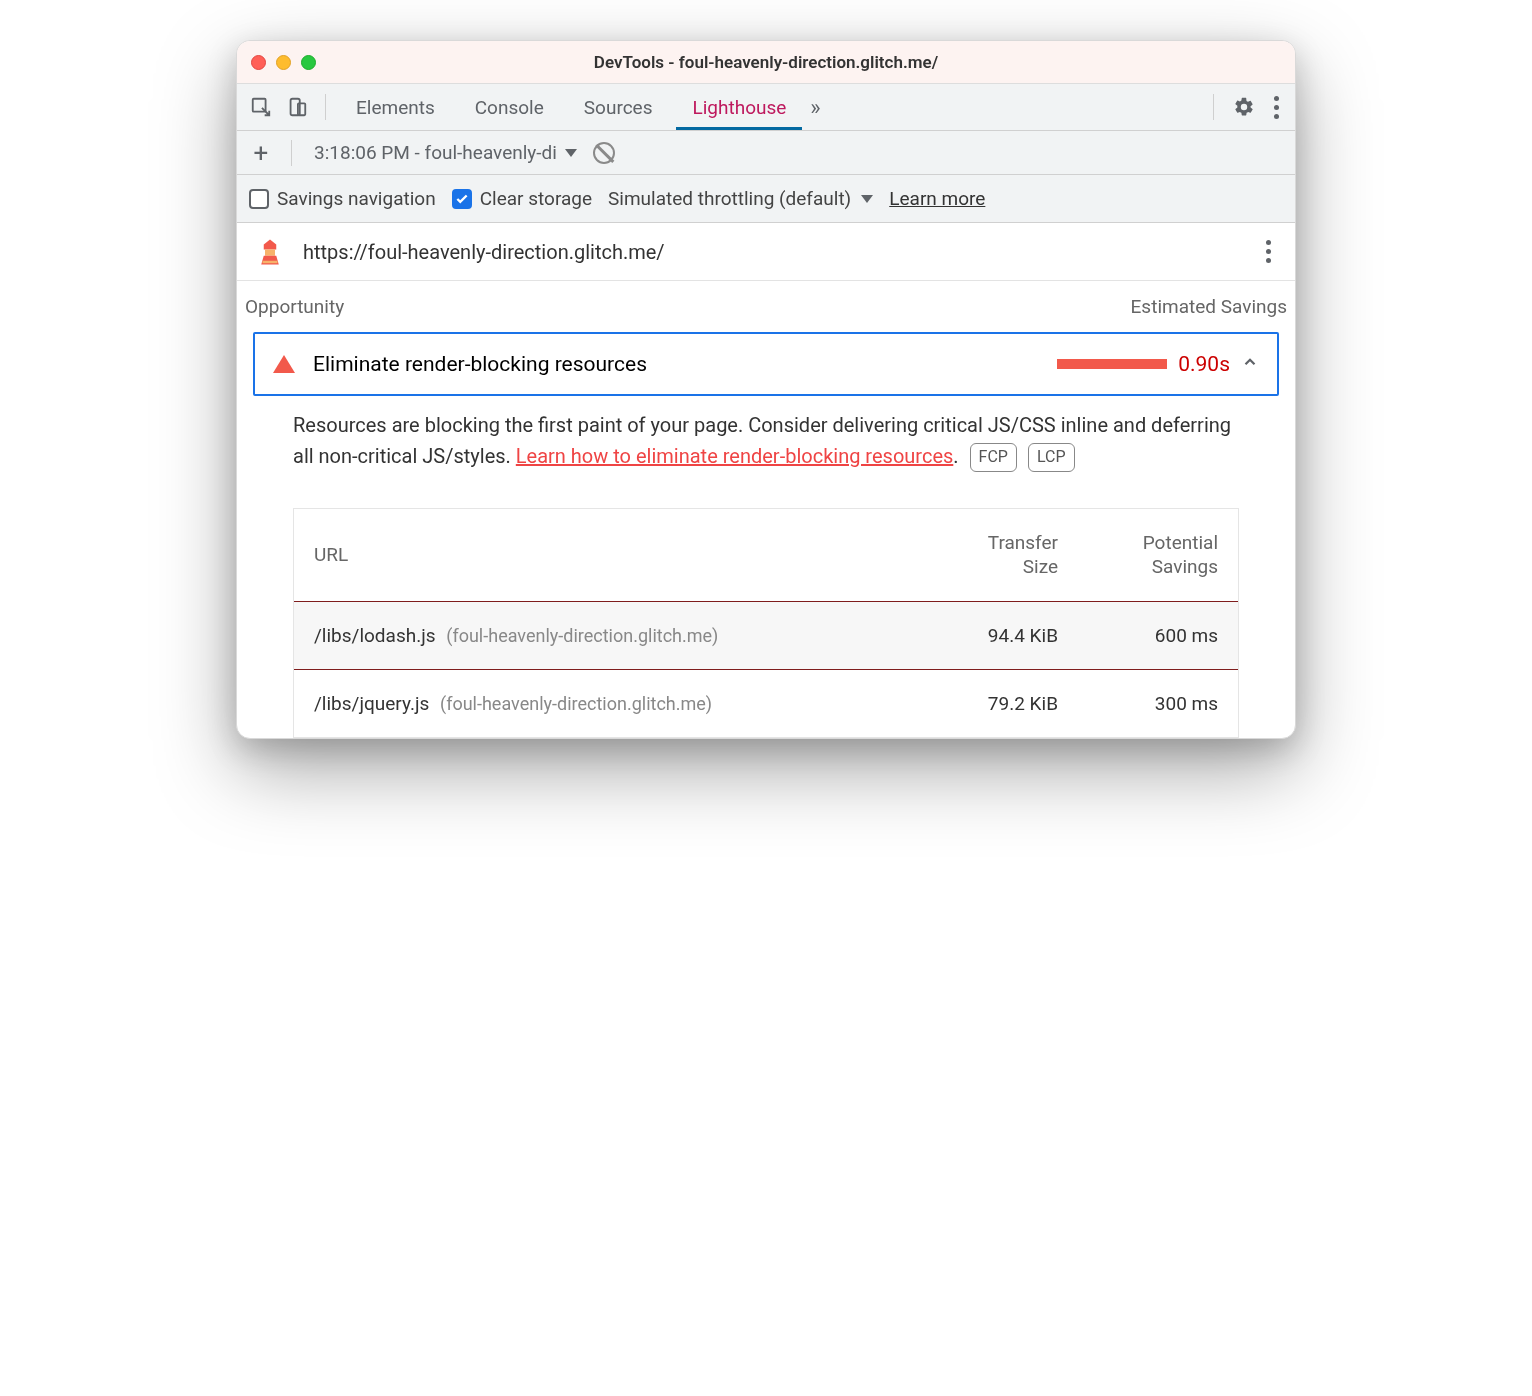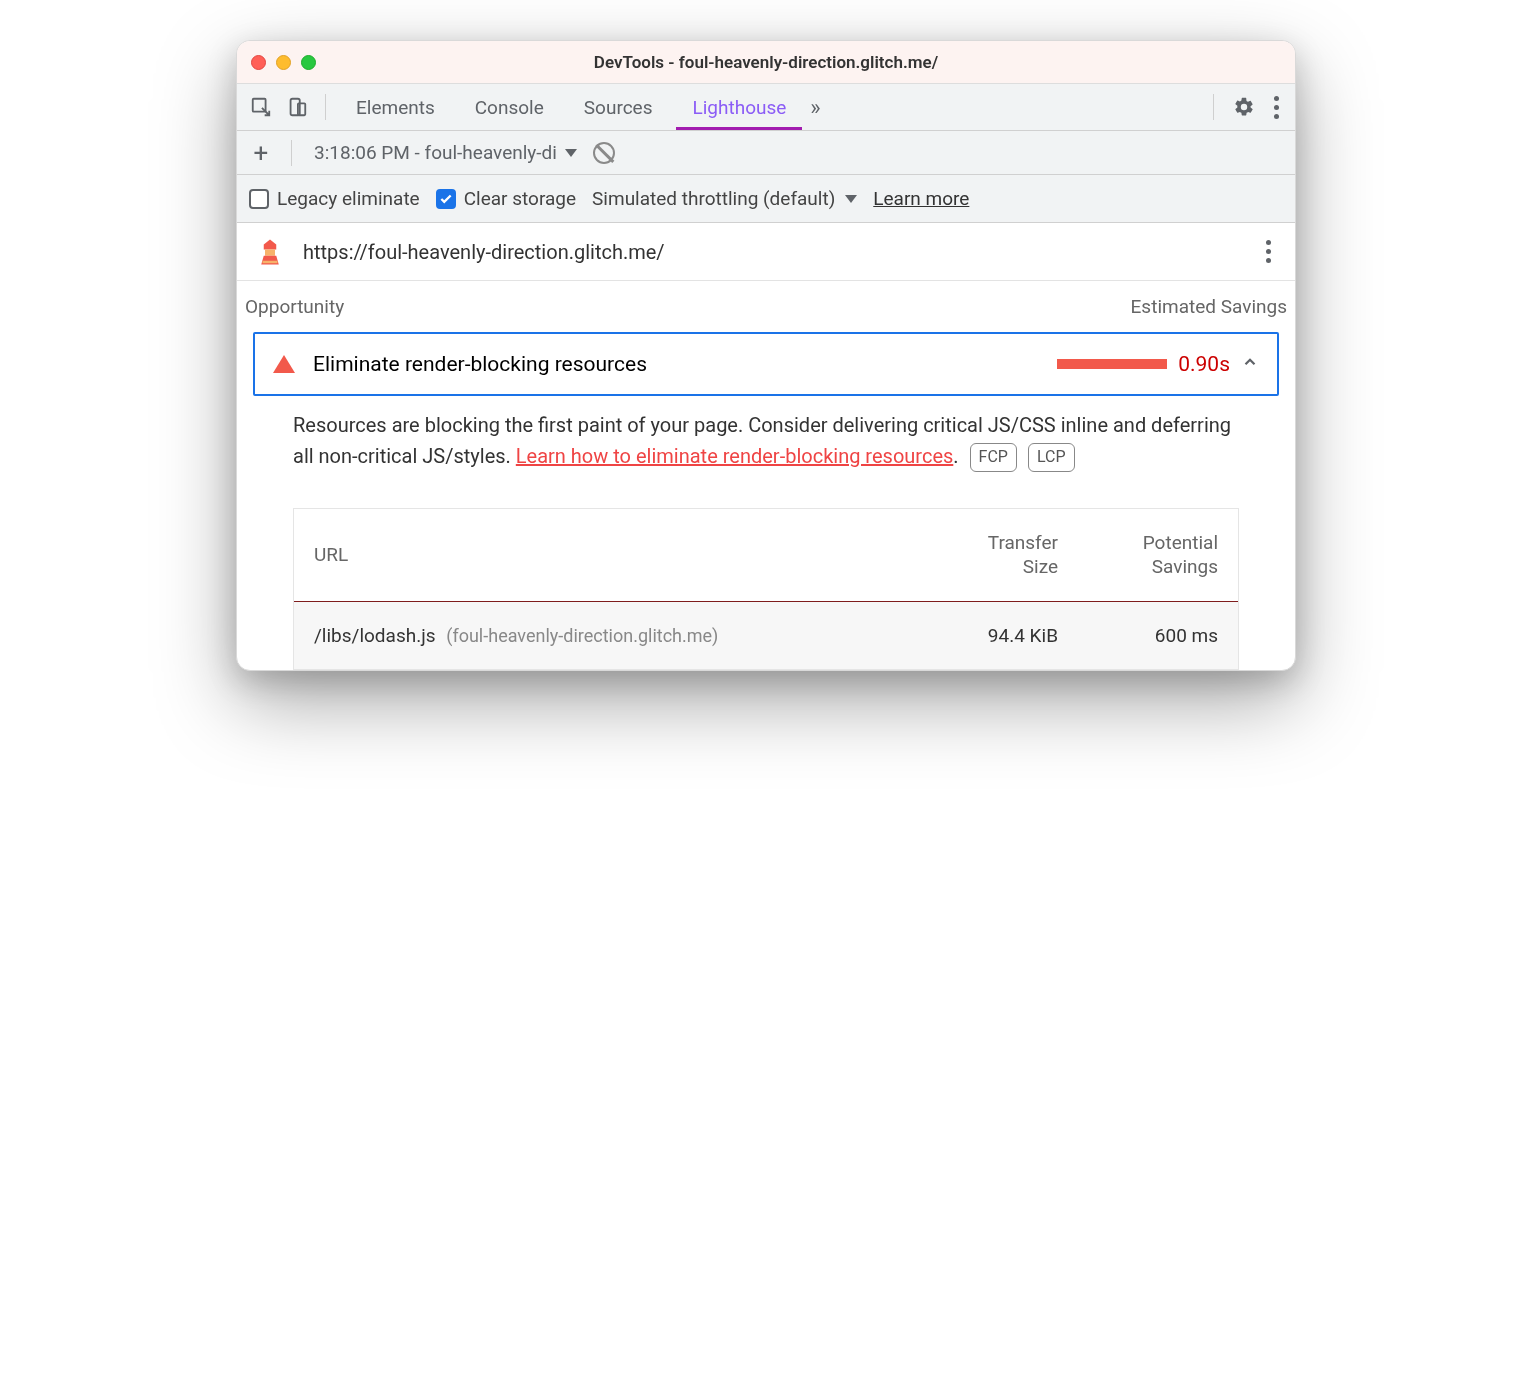--- a/index.html
+++ b/index.html
@@ -37,21 +37,21 @@
   .title { position: absolute; left: 0; right: 0; text-align: center; font-size: 17px; font-weight: 600; color: #333; }
   .toolbar {
     display: flex; align-items: center; height: 48px;
     background: #f1f3f4; border-top: 1px solid #ddd; border-bottom: 1px solid #d0d0d0;
     padding: 0 10px; gap: 8px;
     font-size: 19px; color: #5f6368;
   }
   .tb-icon { width: 28px; height: 28px; display:flex; align-items:center; justify-content:center; color:#5f6368; }
   .sep { width:1px; height:26px; background:#cfcfcf; margin: 0 6px; }
   .tab { padding: 0 16px; height: 100%; display:flex; align-items:center; cursor:pointer; }
-  .tab.active { color:#8b5cf6; border-bottom: 3px solid #a21caf; padding-top:3px; }
+  .tab.active { color:#be185d; border-bottom: 3px solid #0369a1; padding-top:3px; }
   .toolbar-right { margin-left:auto; display:flex; align-items:center; gap:10px; }
   .subbar {
     display:flex; align-items:center; height:44px; background:#f1f3f4;
     border-bottom:1px solid #d0d0d0; padding: 0 10px; gap:10px;
     font-size:19px; color:#5f6368;
   }
   .select-chip { display:flex; align-items:center; gap:8px; padding:0 6px; max-width:320px; }
   .select-text { white-space:nowrap; overflow:hidden; text-overflow:ellipsis; max-width:270px; }
   .triangle-down { width:0; height:0; border-left:6px solid transparent; border-right:6px solid transparent; border-top:8px solid #5f6368; }
   .nope { width:22px; height:22px; border:2.5px solid #8a8a8a; border-radius:50%; position:relative; }
@@ -173,21 +173,21 @@
       <span class="triangle-down"></span>
     </div>
     <div class="nope"></div>
   </div>
 
   <div class="optbar">
     <label style="display:flex;align-items:center;gap:8px;">
       <span class="chk">
         
       </span>
-      <span>Legacy eliminate</span>
+      <span>Savings navigation</span>
     </label>
     <label style="display:flex;align-items:center;gap:8px;">
       <span class="chk checked">
         <svg width="14" height="14" viewBox="0 0 24 24" fill="none" stroke="#fff" stroke-width="4">
             <path d="M4 12l5 5L20 6"></path>
           </svg>
       </span>
       <span>Clear storage</span>
     </label>
     <div style="display:flex;align-items:center;gap:10px;">
@@ -246,15 +246,23 @@
 Savings</div>
     </div>
     <div class="trow alt">
       <div class="c1">
         <span>/libs/lodash.js</span>
         <span class="host">(foul-heavenly-direction.glitch.me)</span>
       </div>
       <div class="c2">94.4 KiB</div>
       <div class="c3">600 ms</div>
     </div>
+    <div class="trow">
+      <div class="c1">
+        <span>/libs/jquery.js</span>
+        <span class="host">(foul-heavenly-direction.glitch.me)</span>
+      </div>
+      <div class="c2">79.2 KiB</div>
+      <div class="c3">300 ms</div>
+    </div>
   </div>
 
 </div>
 
 </body></html>

